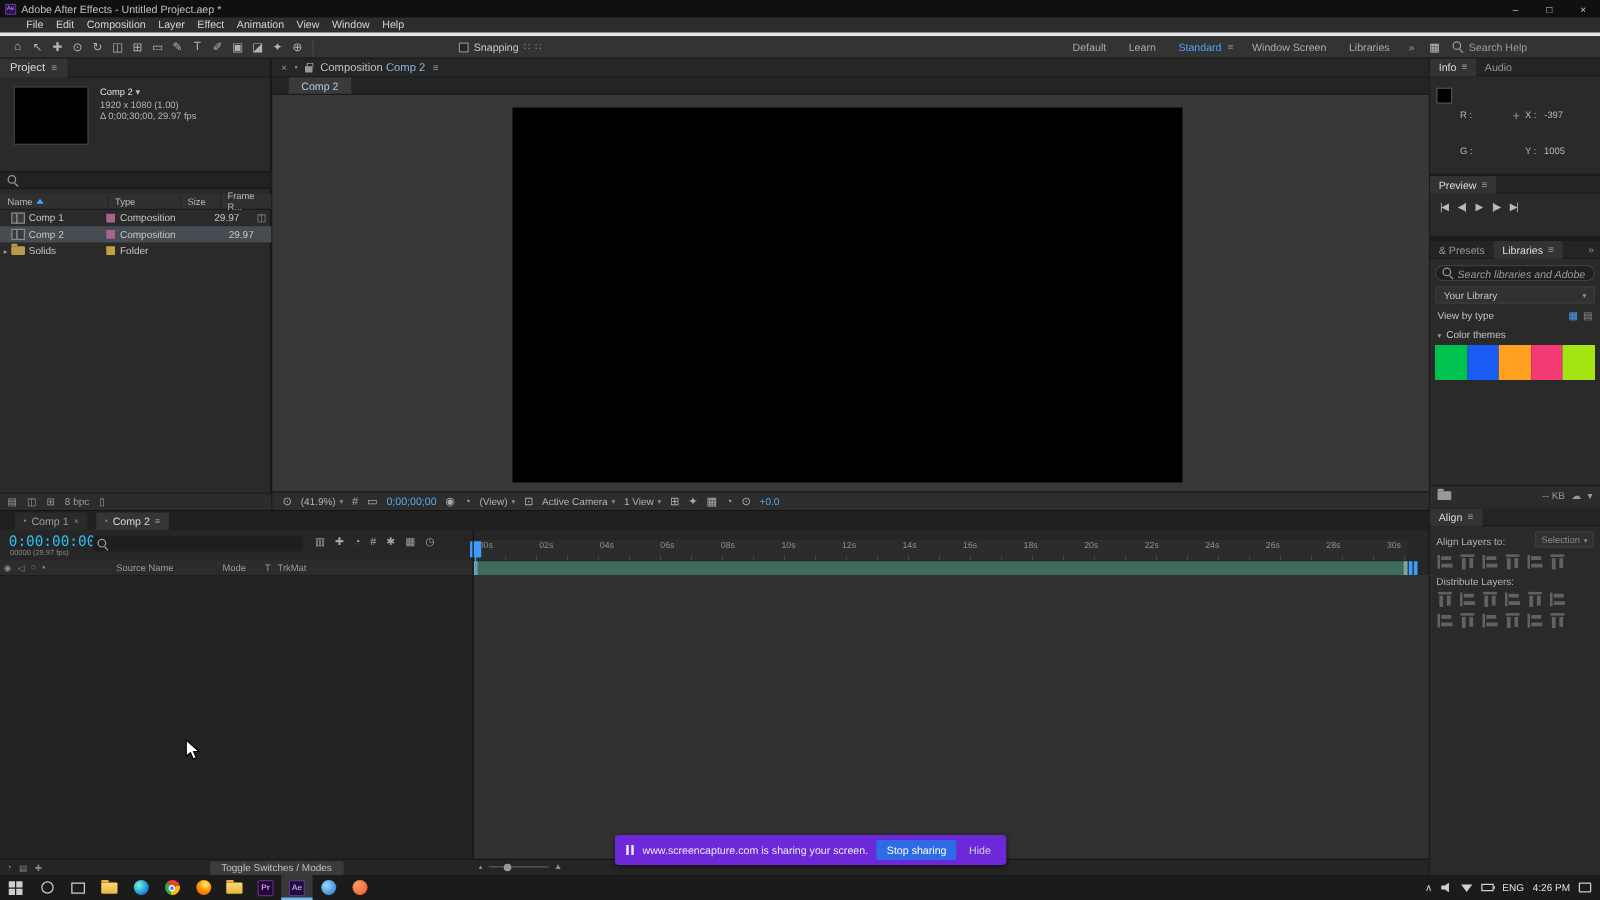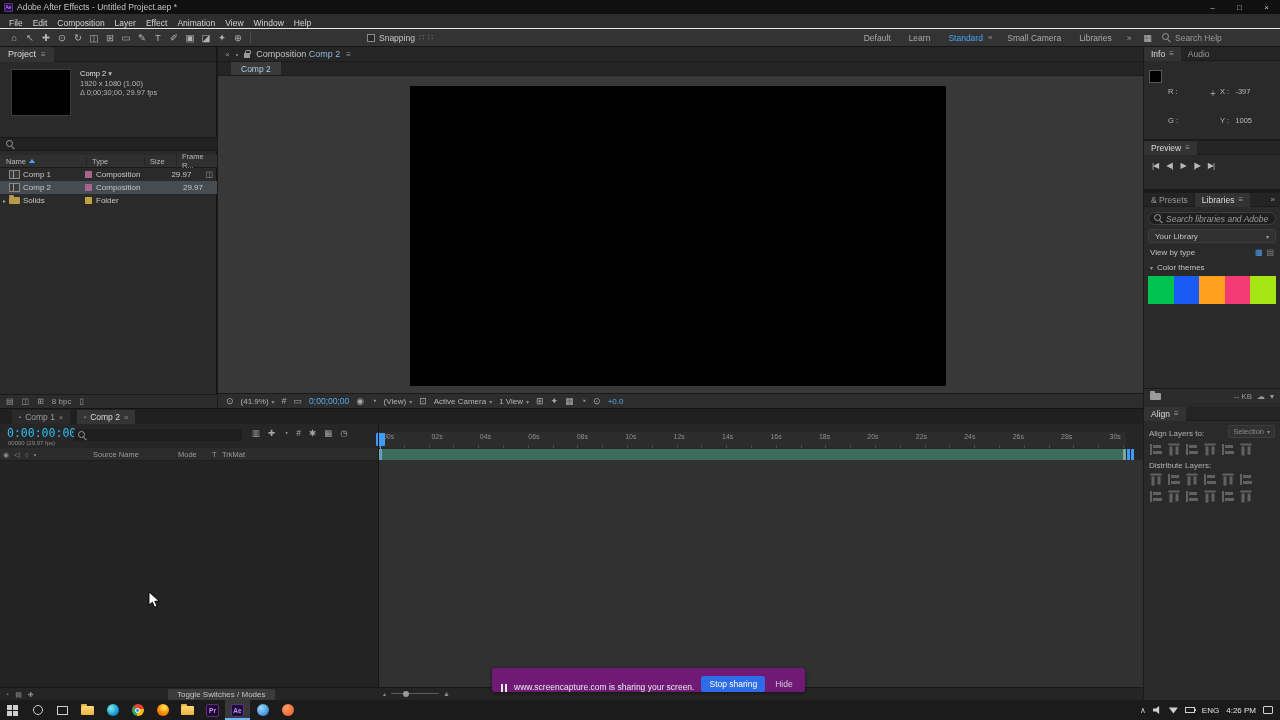--- a/index.html
+++ b/index.html
@@ -10,21 +10,21 @@
 .ghost.it::placeholder{font-style:italic}
 .mag{position:relative;width:9px;height:9px;flex:0 0 auto}
 .mag::before{content:"";position:absolute;left:0;top:0;width:5px;height:5px;border:1px solid #999;border-radius:50%}
 .mag::after{content:"";position:absolute;left:6px;top:6px;width:3.5px;height:1px;background:#999;transform:rotate(45deg);transform-origin:0 0}
 
 #titlebar{position:absolute;left:0;top:0;width:1280px;height:14px;background:#101010;display:flex;align-items:center;gap:4px;padding-left:4px}
 .ae-badge{width:9px;height:9px;background:#30124e;border:1px solid #5d2f91;border-radius:1px;color:#b49aff;font-size:5px;display:flex;align-items:center;justify-content:center}
 #titlebar .t{font-size:8.5px;color:#c2c2c2}
 .winbtns{margin-left:auto;display:flex;height:100%}
 .winbtn{width:27px;display:flex;align-items:center;justify-content:center;font-size:8px;color:#c9c9c9}
-#menubar{position:absolute;top:14px;left:0;width:1280px;height:15px;background:#2d2d2d;display:flex;align-items:flex-end;padding-left:4px;border-bottom:1px solid #e5e5e5}
+#menubar{position:absolute;top:14px;left:0;width:1280px;height:15px;background:#2d2d2d;display:flex;align-items:flex-start;padding-left:16px;border-bottom:3px solid #e5e5e5}
 .menu-item{padding:0 5px;font-size:8.5px;color:#d4d4d4}
 #toolbar{position:absolute;top:29px;left:0;width:1280px;height:18px;background:#333;border-bottom:1px solid #141414;display:flex;align-items:center;padding:0 6px}
 .tool-ic{width:16px;text-align:center;font-size:9.5px;color:#b2b2b2}
 .tb-sep{width:1px;height:12px;background:#4a4a4a;margin:0 4px}
 .snap-wrap{display:flex;align-items:center;gap:4px;margin-left:112px}
 .chk{width:8px;height:8px;border:1px solid #8a8a8a;background:#262626}
 .snap-label{font-size:8.5px;color:#c8c8c8}
 .snap-opt{font-size:8px;color:#8a8a8a}
 .ws-wrap{margin-left:auto;display:flex;align-items:center}
 .ws{padding:0 9px;font-size:8.5px;color:#a9a9a9;white-space:nowrap}
@@ -144,21 +144,21 @@
 .tl-tracks-left{position:absolute;left:0;top:52px;width:378px;height:226px;background:#232323}
 .tl-tracks-right{position:absolute;left:379px;top:51px;width:764px;height:227px;background:#313131}
 .tl-vdiv{position:absolute;left:378px;top:15px;width:1px;height:263px;background:#161616}
 .tl-bottom{position:absolute;left:0;top:278px;width:1143px;height:14px;background:#252525;border-top:1px solid #191919;display:flex;align-items:center;gap:6px;padding:0 5px;font-size:7px;color:#8a8a8a}
 .toggle-btn{position:absolute;left:168px;top:280px;background:#3b3b3b;border-radius:2px;padding:1px 9px;font-size:8px;color:#c2c2c2}
 .tl-zoom{position:absolute;left:382px;top:281px;display:flex;align-items:center;gap:4px;color:#8a8a8a}
 .tz-small{font-size:5px}.tz-big{font-size:7px}
 .zoom-track{width:48px;height:1px;background:#5a5a5a;position:relative}
 .zoom-handle{position:absolute;left:12px;top:-2.5px;width:6px;height:6px;border-radius:50%;background:#9a9a9a}
 
-#sharebar{position:absolute;left:492px;top:668px;height:24px;background:#701a75;border-radius:3px;display:inline-flex;align-items:flex-end;gap:7px;padding:0 9px;z-index:6;box-shadow:0 1px 4px rgba(0,0,0,.5)}
+#sharebar{position:absolute;left:492px;top:668px;height:24px;background:#6d28d9;border-radius:3px;display:inline-flex;align-items:center;gap:7px;padding:0 9px;z-index:6;box-shadow:0 1px 4px rgba(0,0,0,.5)}
 .pause-ic{display:flex;gap:2px}
 .pause-ic i{display:block;width:2px;height:8px;background:#e8eaed}
 .share-msg{font-size:8.5px;color:#e8eaed;white-space:nowrap}
 .stop-btn{background:#2e6be6;color:#fff;font-size:8.5px;border-radius:2px;padding:3px 8px;white-space:nowrap}
 .hide-btn{color:#cdd1d8;font-size:8.5px;padding:3px 3px}
 #watermark{position:absolute;left:988px;top:603px;width:263px;height:97px;background:#565656;opacity:.96;border-radius:14px;z-index:5;padding:21px 0 0 26px}
 #watermark div{font-size:20px;font-weight:bold;color:#fff;line-height:27px}
 #taskbar{position:absolute;left:0;top:700px;width:1280px;height:20px;background:#1b1b1b;display:flex;align-items:center;z-index:10}
 .tb-item{width:25px;height:20px;display:flex;align-items:center;justify-content:center;flex:0 0 auto}
 .tb-item.active{background:#383838;box-shadow:inset 0 -2px 0 #6cb8f0}
@@ -235,21 +235,21 @@
       <span class="chk"></span>
       <span class="snap-label">Snapping</span>
       <span class="snap-opt">∷</span>
       <span class="snap-opt">∷</span>
     </span>
     <div class="ws-wrap">
       <span class="ws">Default</span>
       <span class="ws">Learn</span>
       <span class="ws active">Standard</span>
       <span class="ws-menu">≡</span>
-      <span class="ws">Small Camera</span>
+      <span class="ws">Window Screen</span>
       <span class="ws">Libraries</span>
       <span class="chev2">»</span>
       <span class="grid-ic">▦</span>
       <span class="help-search">
         <span class="mag"></span>
         <input class="ghost" placeholder="Search Help" style="">
       </span>
     </div>
   </div>
 

